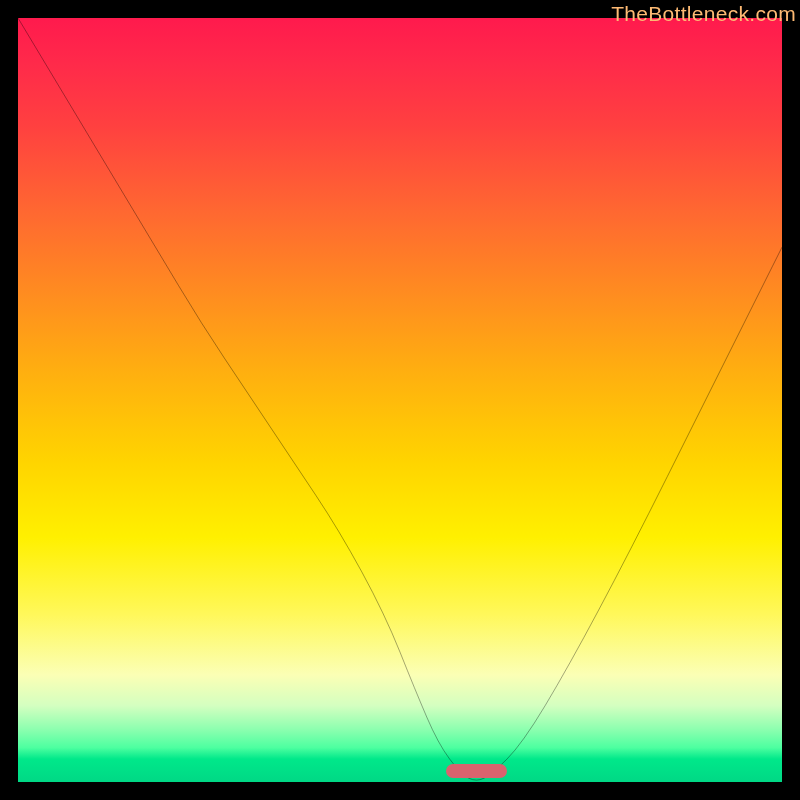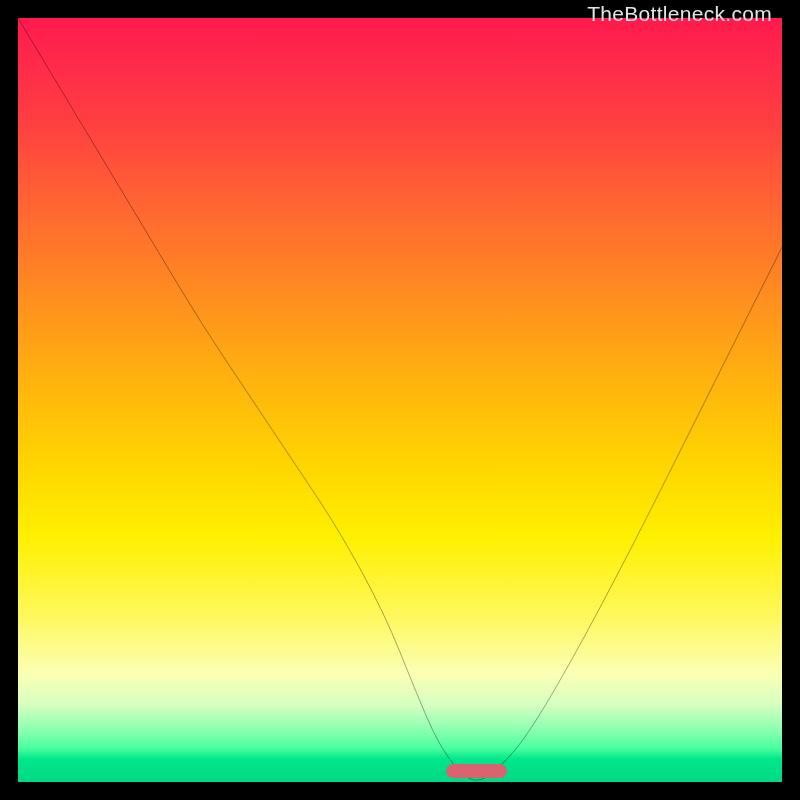--- a/index.html
+++ b/index.html
@@ -51,22 +51,22 @@
     height: 764px;
   }
   .marker {
     position: absolute;
     border-radius: 999px;
     background: #d9636e;
   }
   .watermark {
     position: absolute;
     top: 2px;
-    right: 28px;
-    color: #e5e5e5;
+    right: 4px;
+    color: #fdba74;
     font-size: 21px;
     font-weight: 500;
     letter-spacing: 0.3px;
     user-select: none;
   }
 </style>
 </head>
 <body>
 
 <div class="frame">

